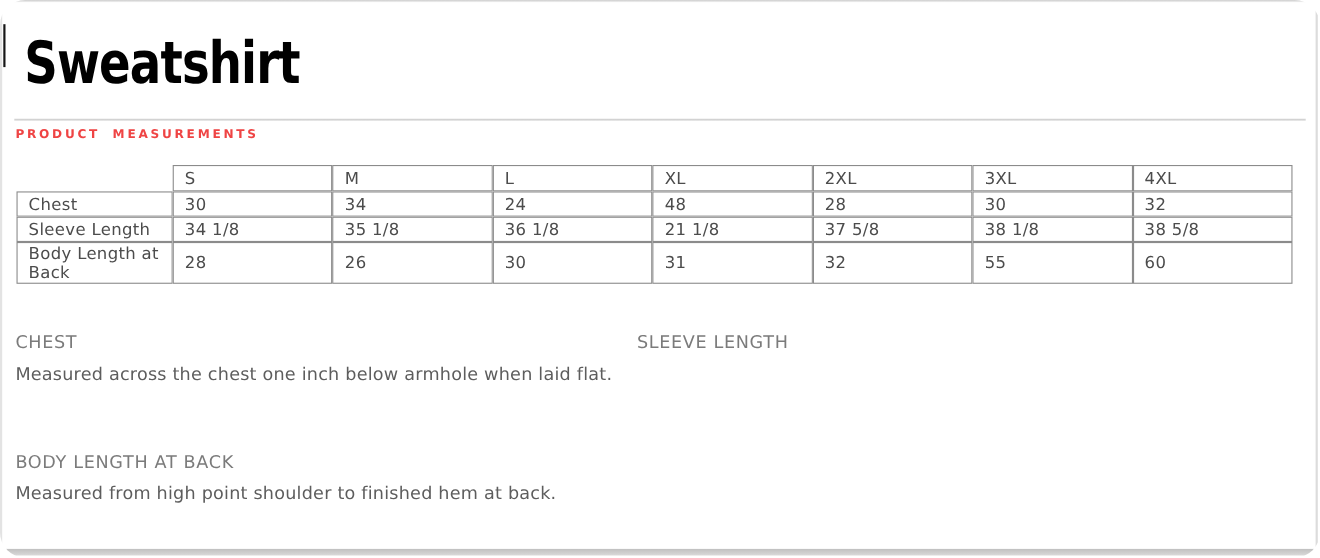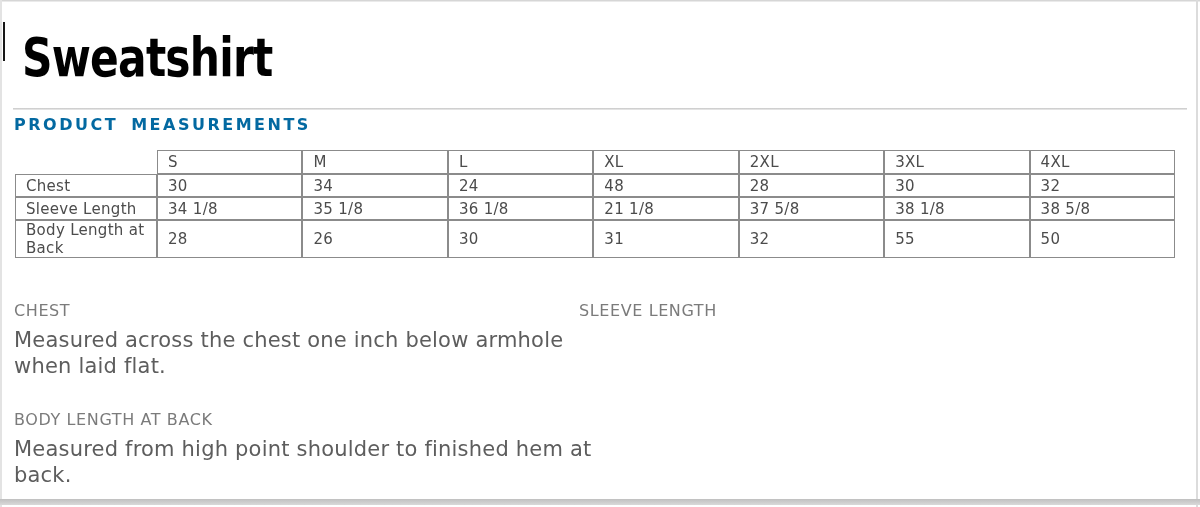--- a/index.html
+++ b/index.html
@@ -3,20 +3,21 @@
 <meta charset="utf-8">
 <style>
   html, body { margin: 0; padding: 0; background: #ffffff; }
   .page {
     position: relative;
     width: 1200px;
     height: 507px;
     background: #ffffff;
     font-family: "DejaVu Sans", sans-serif;
     overflow: hidden;
+    border-radius: 23px;
   }
   
   .edge-top {
     position: absolute; left: 0; top: 0; width: 1200px; height: 2px;
     background: linear-gradient(to bottom, #cccccc, #f4f4f4);
   }
   .edge-left {
     position: absolute; left: 0; top: 0; width: 2px; height: 507px;
     background: #e3e3e3;
   }
@@ -39,21 +40,21 @@
     color: #000000; letter-spacing: -1px; white-space: nowrap;
     transform: scaleX(0.80); transform-origin: left center;
   }
   
   .rule {
     position: absolute; left: 13px; top: 108px; width: 1174px; height: 2px;
     background: linear-gradient(to bottom, #c6c6c6, #ededed);
   }
   .section-heading {
     position: absolute; left: 14px; top: 115px; margin: 0;
-    font-size: 16px; font-weight: bold; color: #0369a1;
+    font-size: 11px; font-weight: bold; color: #ef4444;
     letter-spacing: 2.5px; word-spacing: 5px; white-space: nowrap;
   }
   
   .size-table {
     position: absolute; left: 15px; top: 150px; width: 1160px;
     border-collapse: separate; border-spacing: 0; table-layout: fixed;
     font-size: 15px; color: #4c4c4c;
   }
   .size-table td {
     border: 1px solid #8b8b8b; background: #ffffff;
@@ -70,21 +71,21 @@
   
   .def { position: absolute; }
   .def-chest  { left: 14px;  top: 304px; width: 560px; }
   .def-sleeve { left: 579px; top: 304px; width: 540px; }
   .def-body   { left: 14px;  top: 413px; width: 620px; }
   .def-term {
     margin: 0; font-size: 16px; line-height: 14px; font-weight: normal;
     color: #7b7b7b; letter-spacing: 0.6px;
   }
   .def-desc {
-    margin: 9px 0 0 0; font-size: 21px; line-height: 26px;
+    margin: 9px 0 0 0; font-size: 16px; line-height: 26px;
     color: #5d5d5d; letter-spacing: 0.2px;
   }
 </style>
 </head>
 <body>
 
 <div class="page">
 
   <div class="edge-top"></div>
   <div class="edge-left"></div>
@@ -139,21 +140,21 @@
         <td>38 5/8</td>
       </tr>
       <tr class="r-tall">
         <td>Body Length at Back</td>
         <td>28</td>
         <td>26</td>
         <td>30</td>
         <td>31</td>
         <td>32</td>
         <td>55</td>
-        <td>50</td>
+        <td>60</td>
       </tr>
     </tbody>
   </table>
 
   <div class="def def-chest">
     <h3 class="def-term">CHEST</h3>
     <p class="def-desc">Measured across the chest one inch below armhole when laid flat.</p>
   </div>
 
   <div class="def def-sleeve">

